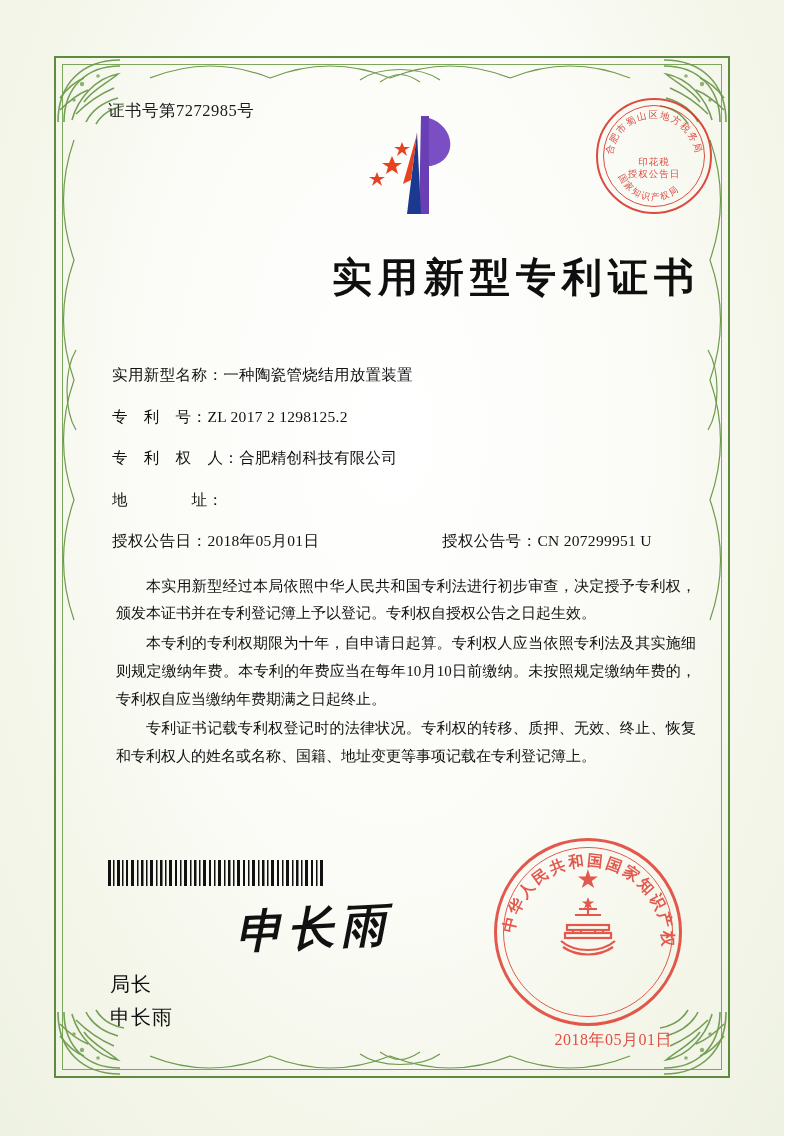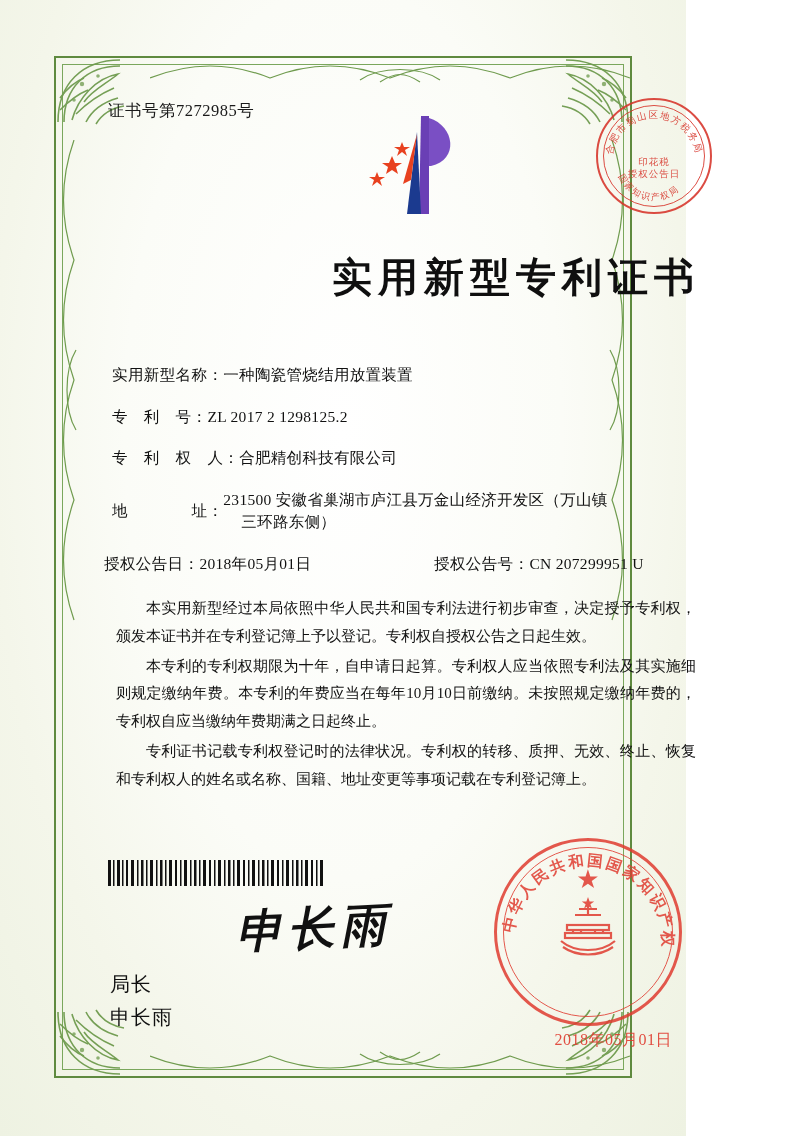--- a/index.html
+++ b/index.html
@@ -10,21 +10,21 @@
   body {
     width: 800px;
     height: 1136px;
     font-family: "Liberation Serif", "DejaVu Serif", serif;
     color: #111;
     overflow: hidden;
   }
 
   .page {
     position: relative;
-    width: 686px;
+    width: 784px;
     height: 1136px;
     background:
       radial-gradient(ellipse at 50% 38%, #ffffff 0%, #fbfcf7 45%, #f4f6ea 72%, #eef2e2 100%);
   }
 
   
   .frame-outer {
     position: absolute;
     left: 54px;
     top: 56px;
@@ -163,21 +163,21 @@
     letter-spacing: 0.3px;
   }
   .field-value .cont {
     display: block;
     margin-top: 7px;
     margin-left: 18px;
   }
 
   .row-two {
     display: flex;
-    margin-left: 4px;
+    margin-left: 12px;
     margin-bottom: 18px;
   }
   .row-two .col-a { width: 330px; display: flex; }
   .row-two .col-b { display: flex; }
 
   .paragraphs {
     margin-top: 24px;
     font-size: 15px;
     line-height: 1.85;
     color: #111;
@@ -434,24 +434,20 @@
       </div>
 
 
       <div class="field-row">
         <div class="field-label">专　利　权　人：</div>
         <div class="field-value">合肥精创科技有限公司</div>
       </div>
 
       <div class="field-row">
         <div class="field-label">地　　　　址：</div>
-        <div class="field-value">
-          <span>231500 安徽省巢湖市庐江县万金山经济开发区（万山镇</span>
-          <span class="cont">三环路东侧）</span>
-        </div>
       </div>
 
       <div class="row-two">
         <div class="col-a">
           <div class="field-label">授权公告日：</div>
           <div class="field-value">2018年05月01日</div>
         </div>
         <div class="col-b">
           <div class="field-label">授权公告号：</div>
           <div class="field-value">CN 207299951 U</div>

